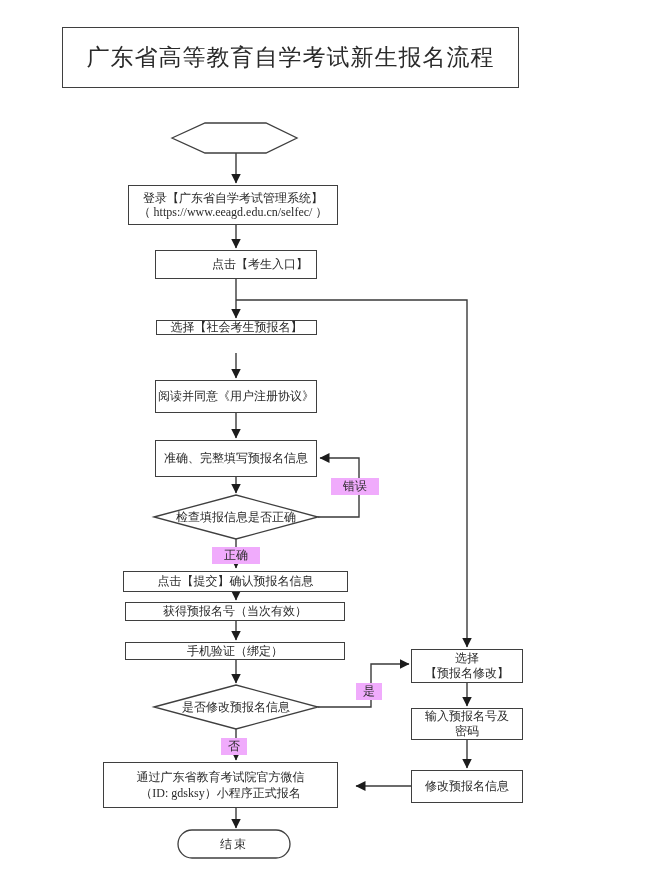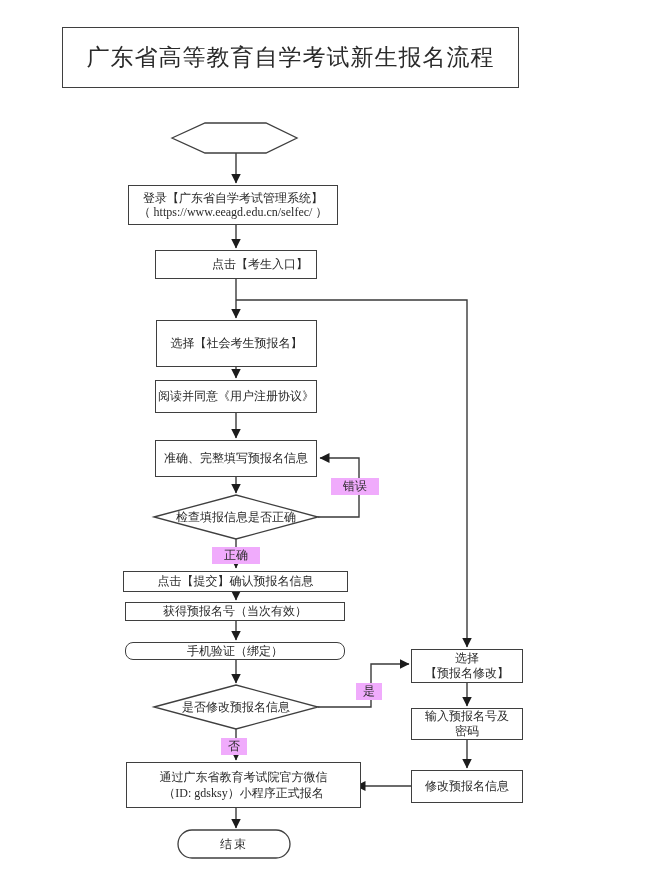--- a/index.html
+++ b/index.html
@@ -67,33 +67,33 @@
 
   <div class="box title" style="left:62px;top:27px;width:457px;height:61px;">广东省高等教育自学考试新生报名流程</div>
 
   <div class="box" style="left:128px;top:185px;width:210px;height:40px;line-height:14px;">
     <span>登录【广东省自学考试管理系统】</span>
     <span class="small">（ https://www.eeagd.edu.cn/selfec/ ）</span>
   </div>
 
   <div class="box" style="left:155px;top:250px;width:162px;height:29px;padding-left:48px;">点击【考生入口】</div>
 
-  <div class="box" style="left:156px;top:320px;width:161px;height:47px;">选择【社会考生预报名】</div>
+  <div class="box" style="left:156px;top:320px;width:161px;height:15px;">选择【社会考生预报名】</div>
 
   <div class="box" style="left:155px;top:380px;width:162px;height:33px;">阅读并同意《用户注册协议》</div>
 
   <div class="box" style="left:123px;top:571px;width:225px;height:21px;">点击【提交】确认预报名信息</div>
 
   <div class="box" style="left:155px;top:440px;width:162px;height:37px;">准确、完整填写预报名信息</div>
 
   <div class="box" style="left:125px;top:602px;width:220px;height:19px;">获得预报名号（当次有效）</div>
 
-  <div class="box" style="left:125px;top:642px;width:220px;height:18px;border-radius:8px;">手机验证（绑定）</div>
+  <div class="box" style="left:125px;top:642px;width:220px;height:18px;">手机验证（绑定）</div>
 
-  <div class="box" style="left:126px;top:762px;width:235px;height:46px;line-height:16px;">
+  <div class="box" style="left:103px;top:762px;width:235px;height:46px;line-height:16px;">
     <span>通过广东省教育考试院官方微信</span>
     <span>（ID: gdsksy）小程序正式报名</span>
   </div>
 
   <div class="box" style="left:411px;top:708px;width:112px;height:32px;line-height:15px;">
     <span>输入预报名号及</span>
     <span>密码</span>
   </div>
 
   <div class="box" style="left:411px;top:649px;width:112px;height:34px;line-height:15px;">

